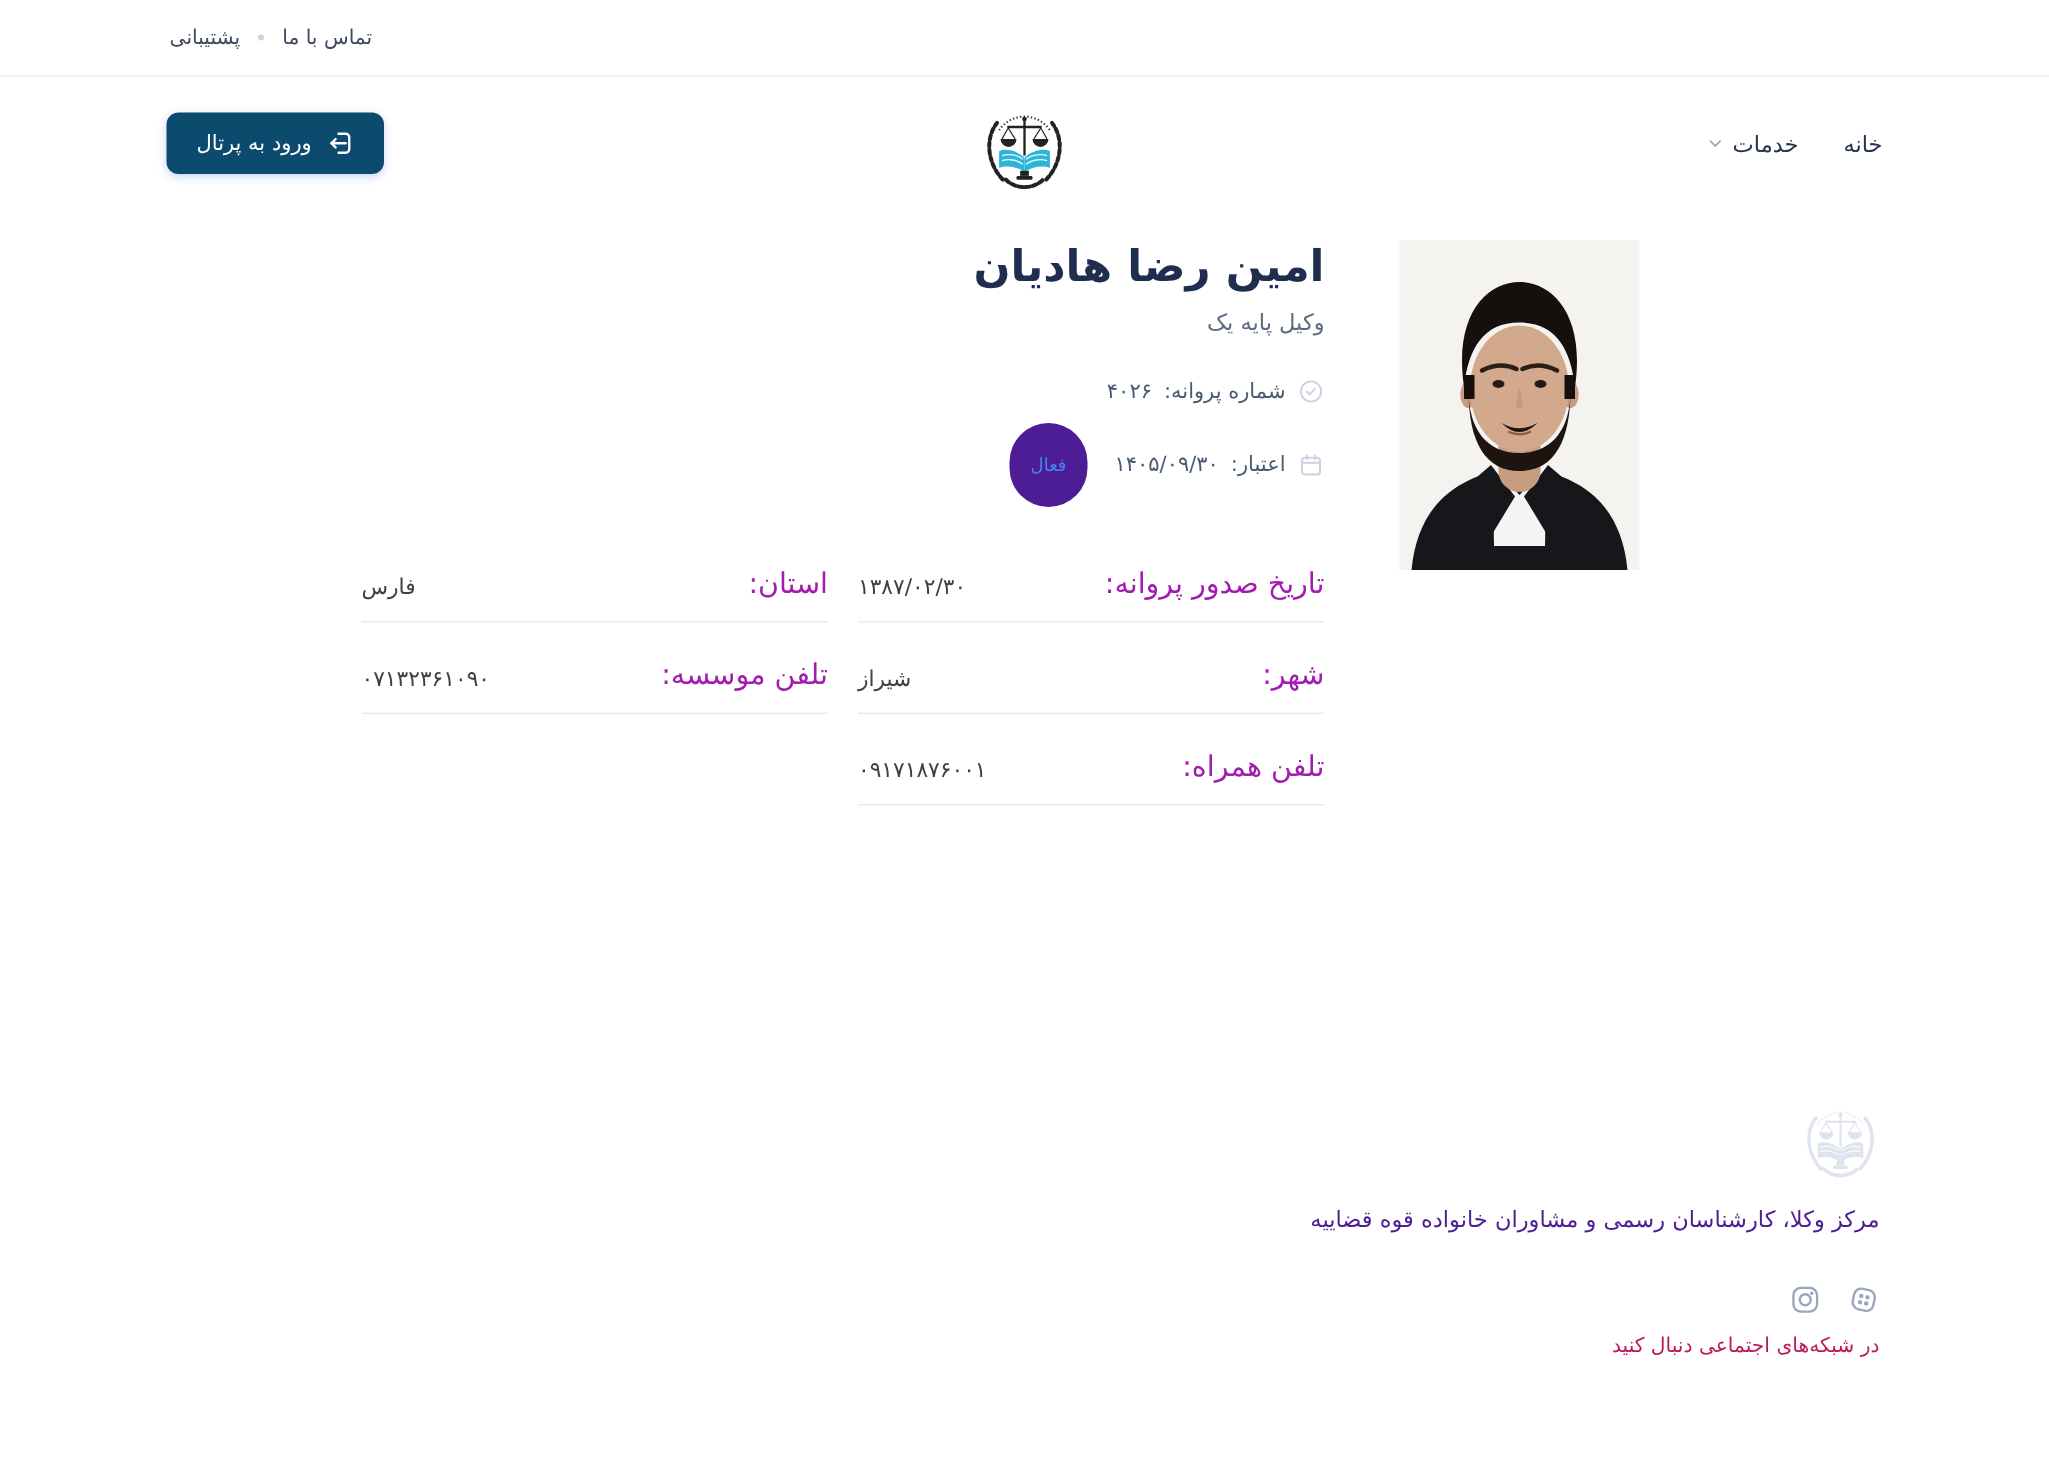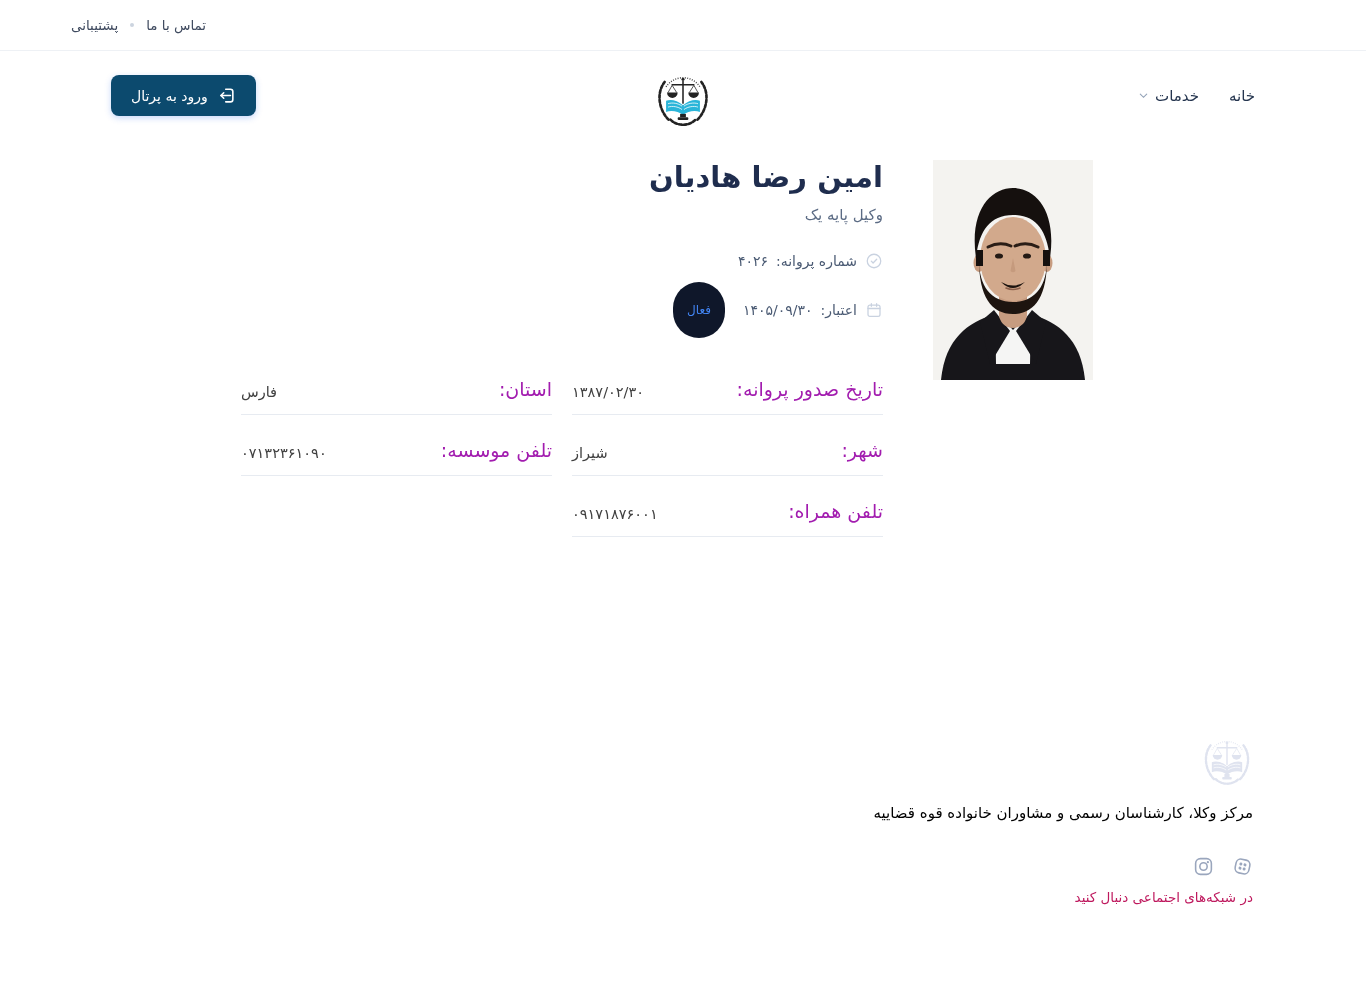--- a/index.html
+++ b/index.html
@@ -1,21 +1,21 @@
 <!DOCTYPE html>
 <html lang="fa"><head>
 <meta charset="utf-8">
 <style>
   * { margin:0; padding:0; box-sizing:border-box; }
   html,body { width:1366px; height:986px; background:#ffffff; overflow:hidden;
               font-family:"DejaVu Sans", sans-serif; color:#33435c; }
 
   
   .topbar { height:51px; border-bottom:1px solid #eef1f5; display:flex; align-items:center;
-            padding:0 71px; direction:ltr; }
+            padding:0 113px; direction:ltr; }
   .topbar a { font-size:13.5px; color:#3f4a5f; text-decoration:none; cursor:pointer; }
   .topbar .dot { width:4px; height:4px; border-radius:50%; background:#ccd4df; margin:0 12px; }
 
   
   .header { height:89px; display:grid; grid-template-columns:1fr auto 1fr; align-items:center;
             padding:0 111px; direction:ltr; }
   .login-btn { justify-self:start; display:flex; align-items:center; gap:9px; direction:rtl;
                background:#0c4a6e; color:#fff; border:none; border-radius:8px;
                padding:11px 20px; font-size:14px; font-family:inherit; cursor:pointer;
                box-shadow:0 2px 6px rgba(37,99,235,.25); }
@@ -29,36 +29,36 @@
   
   .profile { direction:rtl; display:flex; gap:50px; padding:20px 273px 0 241px;text-align:right; }
   .photo { width:160px; height:220px; flex:0 0 160px; background:#f4f3f0; overflow:hidden; }
   .photo svg { display:block; }
   .info { width:642px; }
   .name { font-size:29px; font-weight:bold; color:#1f2d4e; margin-bottom:12px; }
   .role { font-size:15px; color:#5b6b84; }
   .license { margin-top:28px; display:flex; flex-direction:column; gap:12px; }
   .license-row { display:flex; align-items:center; gap:8px; font-size:14px; color:#4a5a73; }
   .license-row svg { color:#c9d2e0; flex:0 0 auto; }
-  .badge { background:#0f172a; color:#4285f4; font-size:12px; border-radius:999px;
+  .badge { background:#4c1d95; color:#4285f4; font-size:12px; border-radius:999px;
            padding:21px 14px; margin-right:10px; }
 
   .fields { margin-top:40px; display:grid; grid-template-columns:1fr 1fr; column-gap:20px; }
   .field { display:flex; justify-content:space-between; align-items:flex-end;
            border-bottom:1px solid #e7ebf1; padding-bottom:14px; margin-bottom:24px; }
   .field .label { font-size:19px; color:#a21caf; }
   .field .value { font-size:14.5px; color:#404040; }
   .field-address { grid-column:1 / -1; display:block; }
   .field-address .value { display:block; margin-top:10px; font-size:15px; }
 
   
   .footer { direction:rtl; margin-top:168px; padding:0 113px; display:flex;
             flex-direction:column; align-items:flex-start; }
   .logo-footer { --ink:#dfe3ef; --accent:#dfe3ef; width:52px; height:57px; display:block; }
-  .org-name { margin-top:18px; font-size:15px; color:#000000; }
+  .org-name { margin-top:18px; font-size:15px; color:#4c1d95; }
   .socials { margin-top:34px; display:flex; gap:18px; align-items:center; }
   .socials a { color:#9aa6bd; display:block; cursor:pointer; }
   .follow { margin-top:8px; font-size:13.5px; color:#be185d; }
 </style>
 </head>
 <body>
 
 <svg width="0" height="0" style="position:absolute" aria-hidden="true">
   <defs>
     <g id="emblem">

